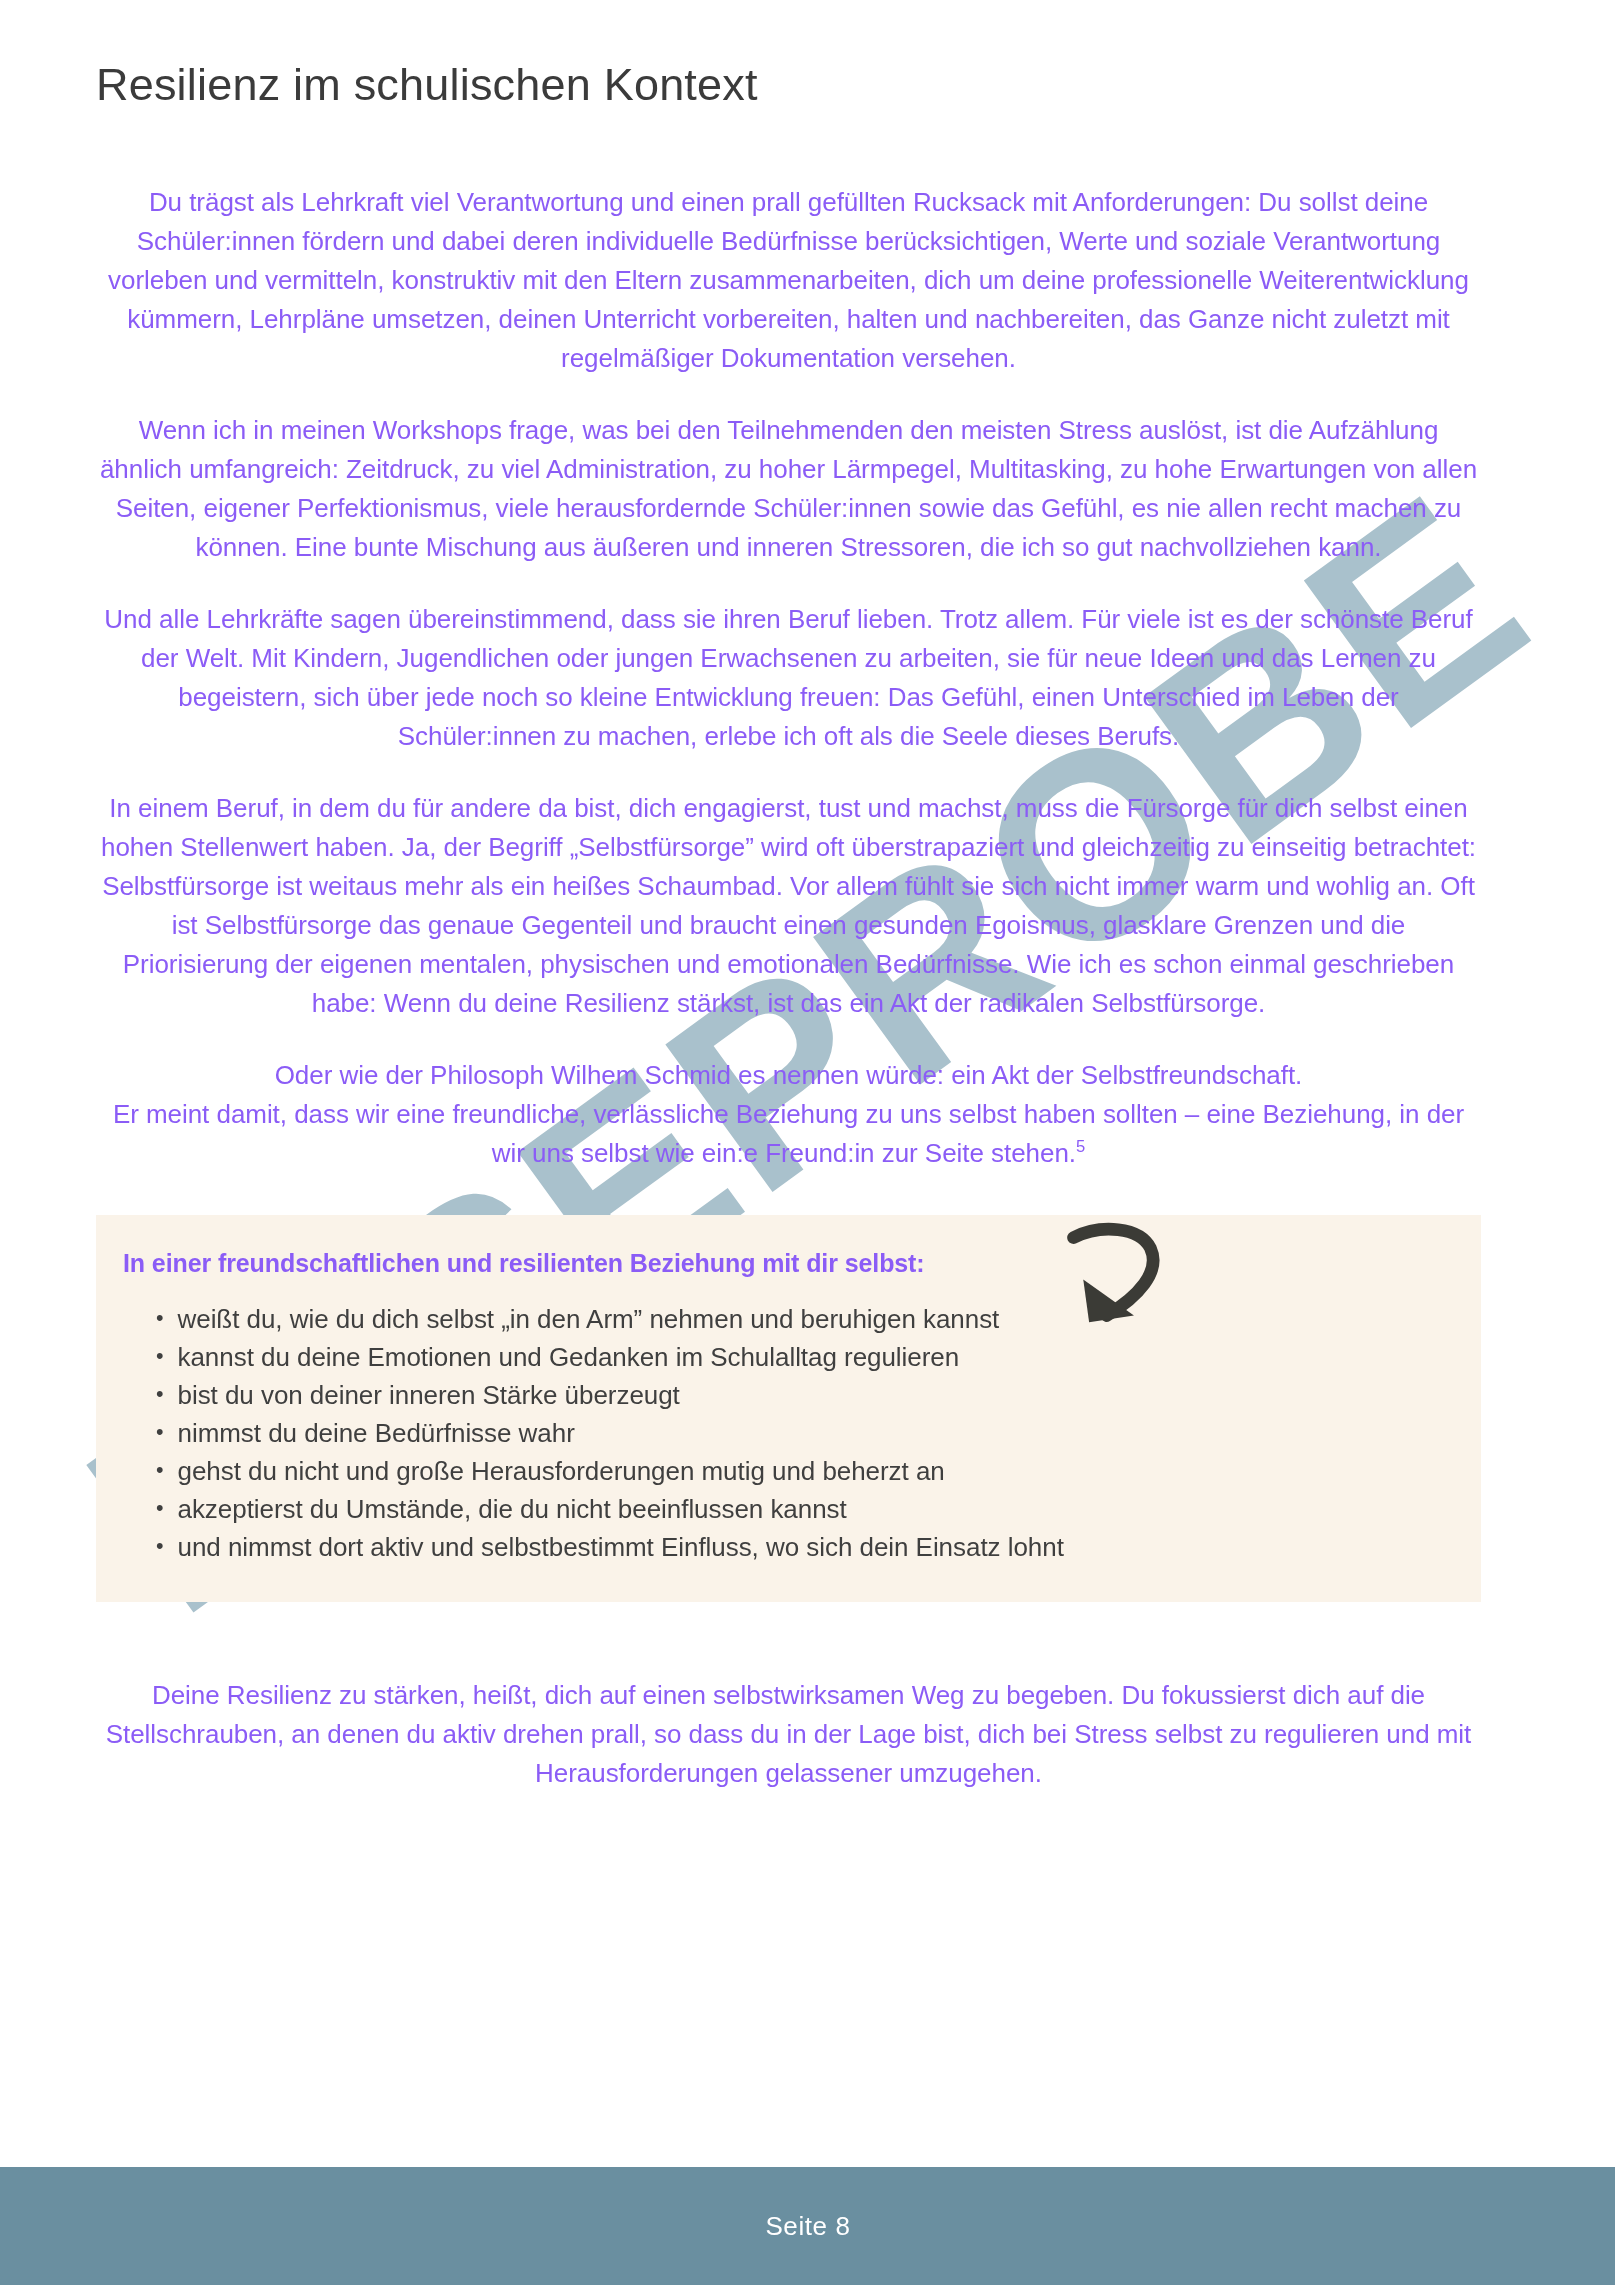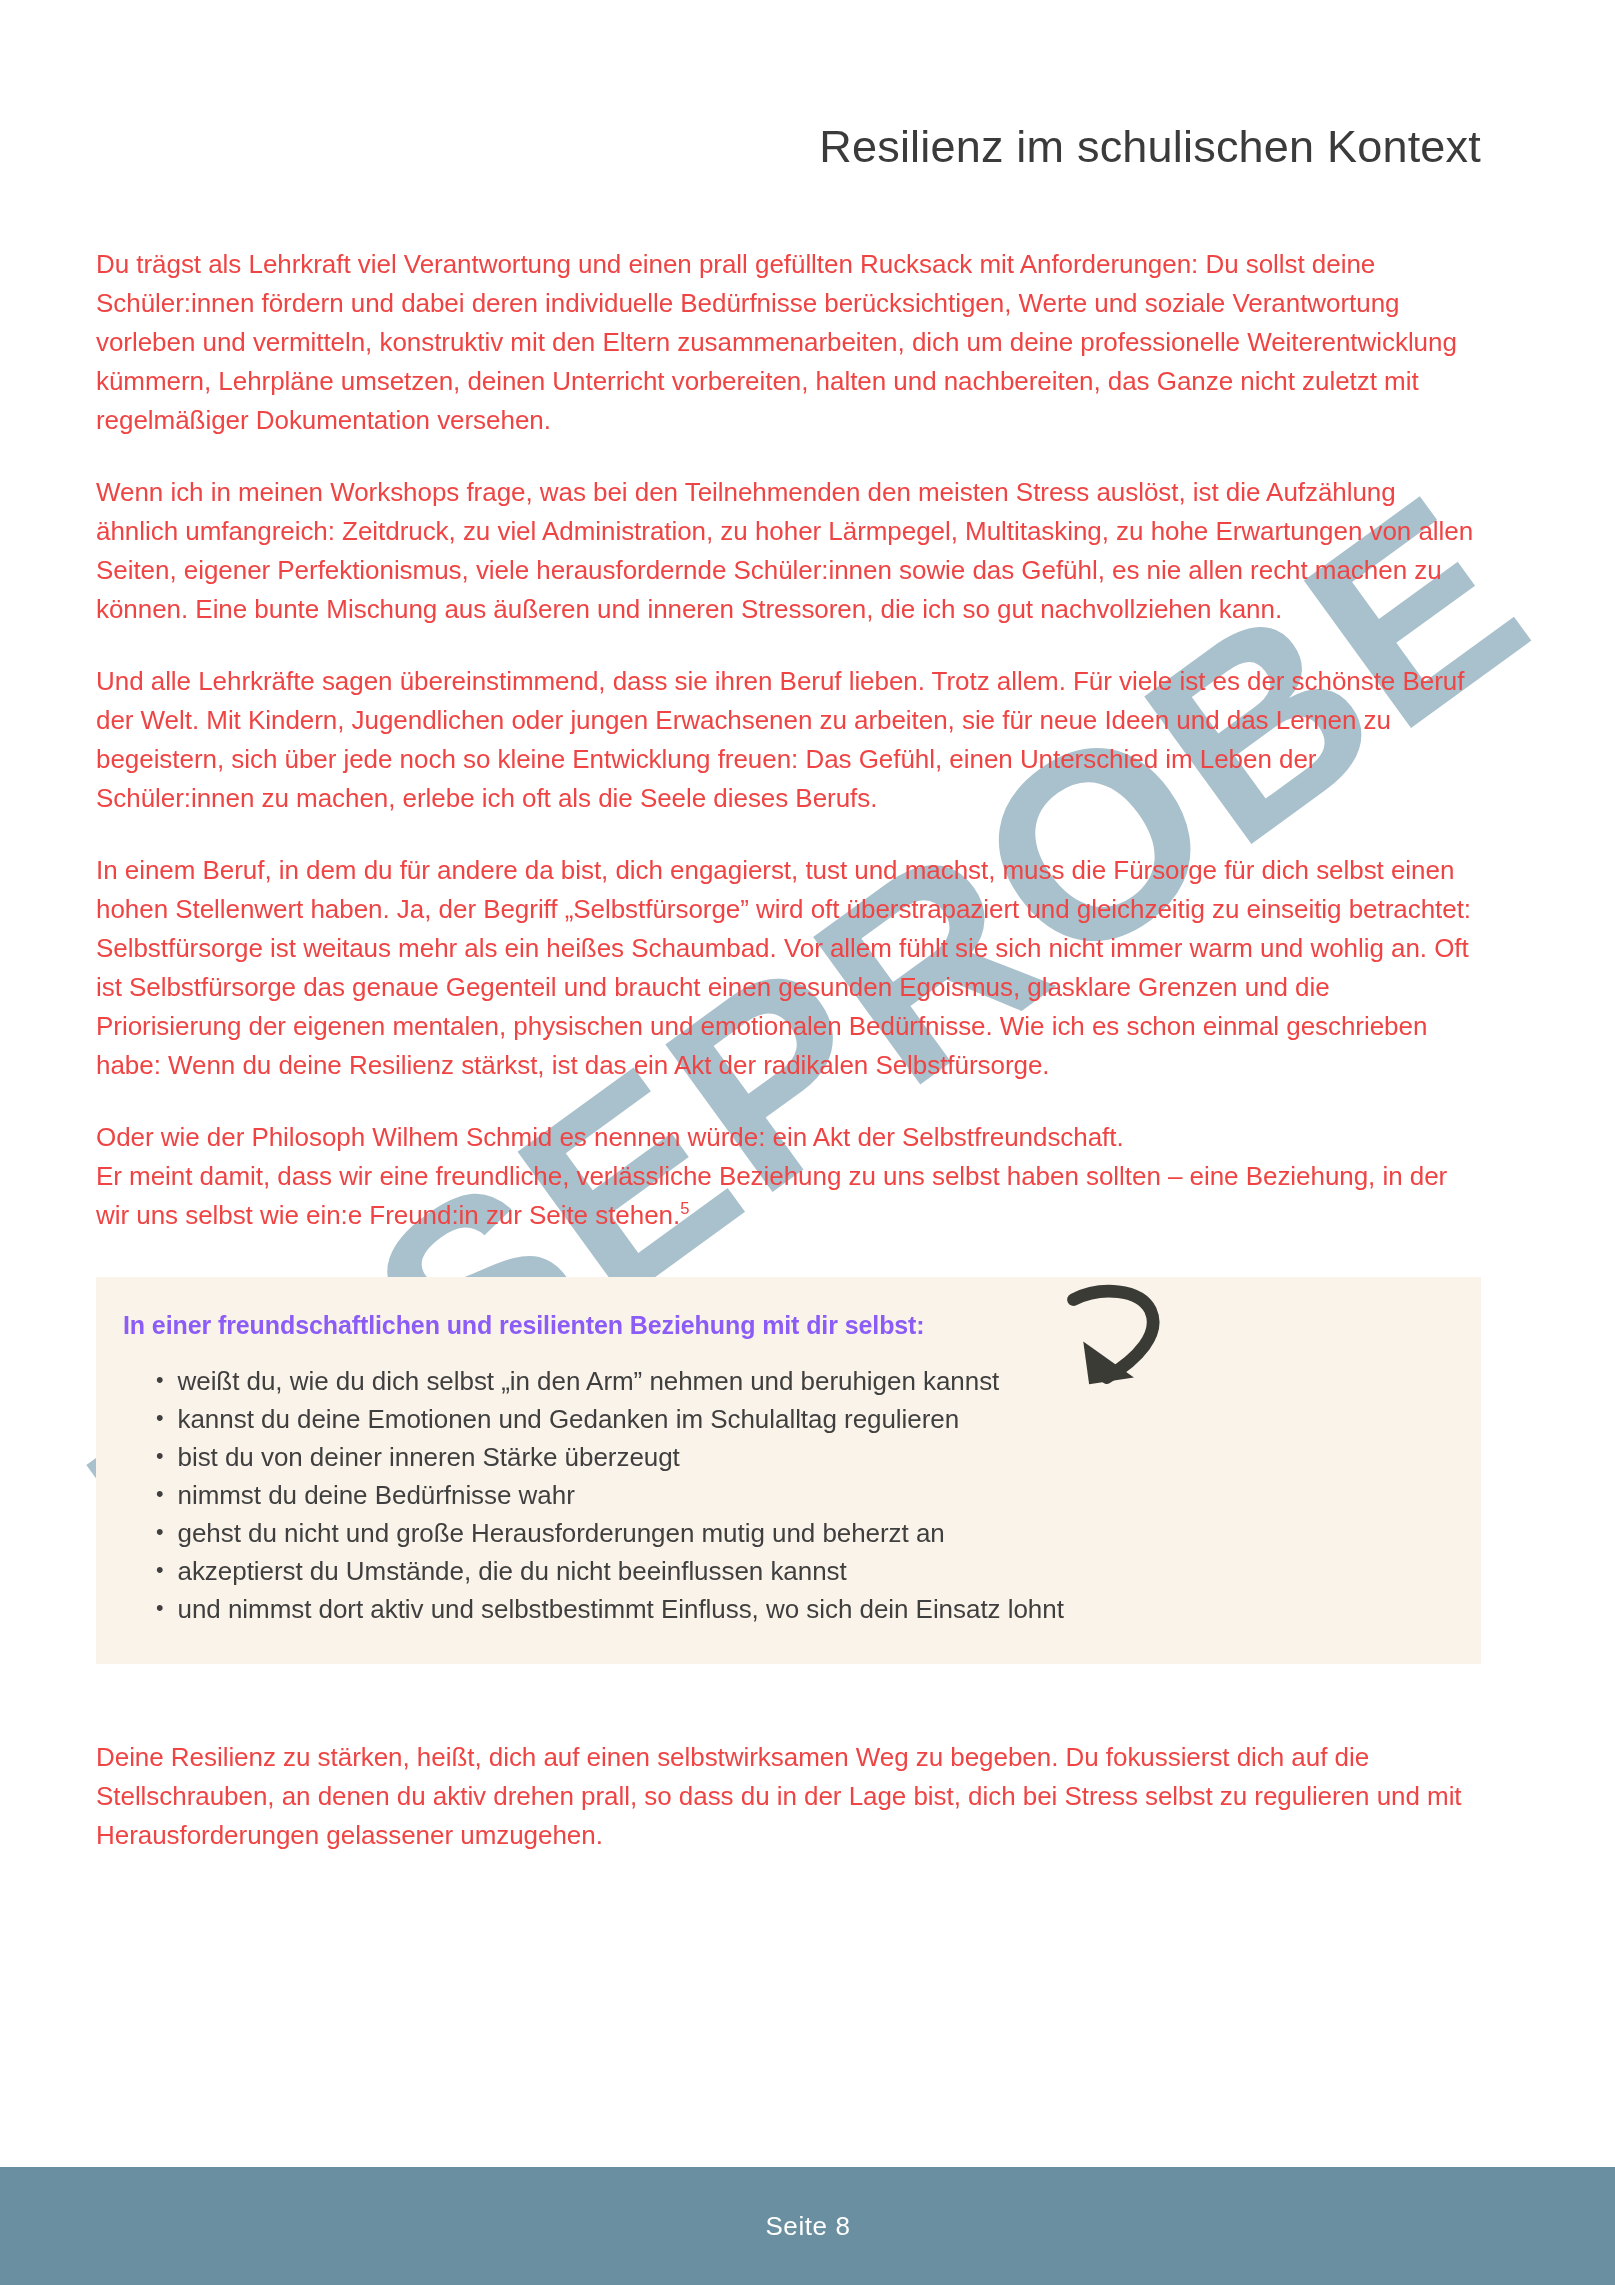--- a/index.html
+++ b/index.html
@@ -44,35 +44,35 @@
   .content {
     position: absolute;
     left: 96px;
     top: 0;
     width: 1385px;
     z-index: 3;
   }
 
   h1.doc-title {
     margin: 0;
-    padding: 120px 0 0 0;
+    padding: 58px 0 0 0;
     font-size: 45px;
     font-weight: normal;
     color: #3b3b3b;
-    text-align: right;
+    text-align: left;
     letter-spacing: 0.2px;
     line-height: 1.2;
   }
 
   p.para {
     margin: 0 0 33px 0;
     font-size: 26px;
     line-height: 39px;
-    color: #ef4444;
-    text-align: left;
+    color: #8b5cf6;
+    text-align: center;
     letter-spacing: -0.05px;
   }
   p.para:last-child { margin-bottom: 0; }
 
   .body-block {
     margin-top: 71px;
   }
 
   sup.fn {
     font-size: 16.6px;

